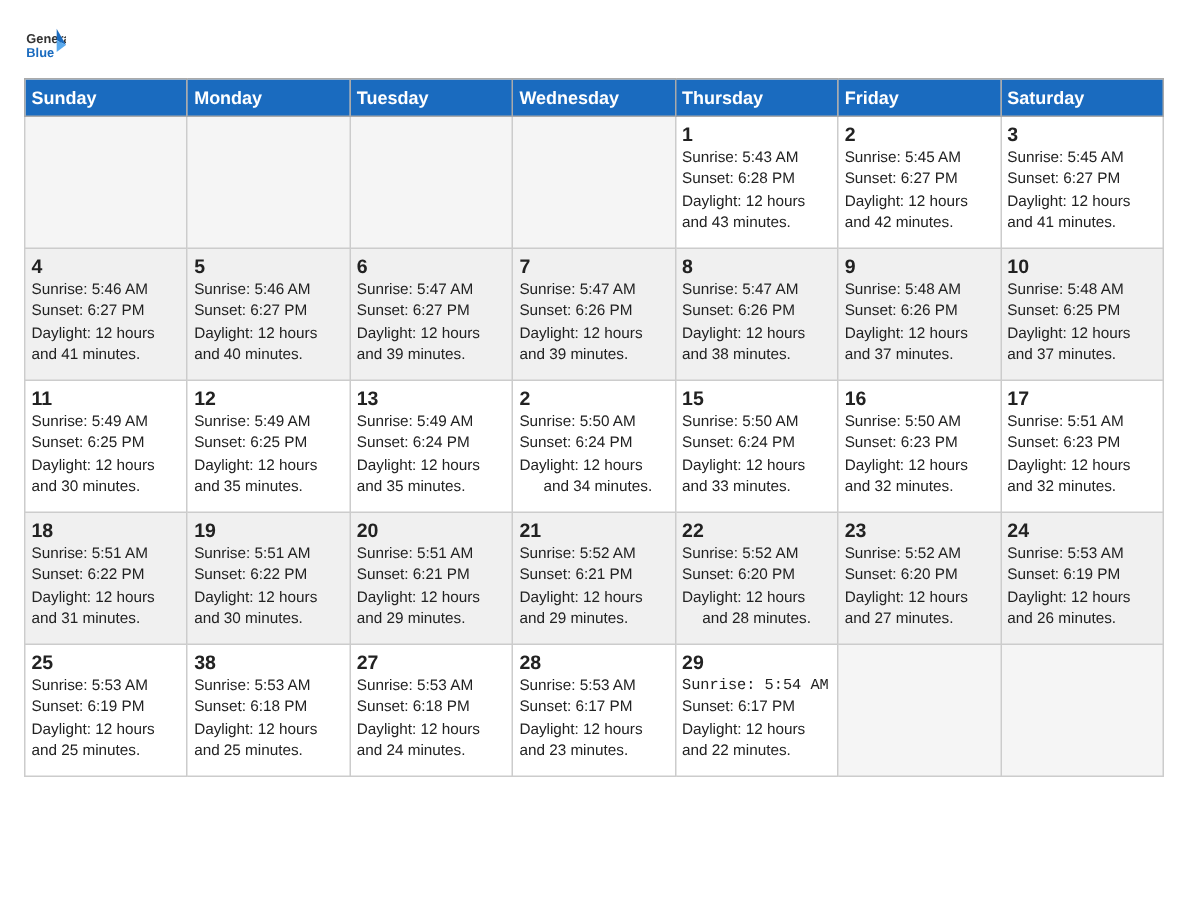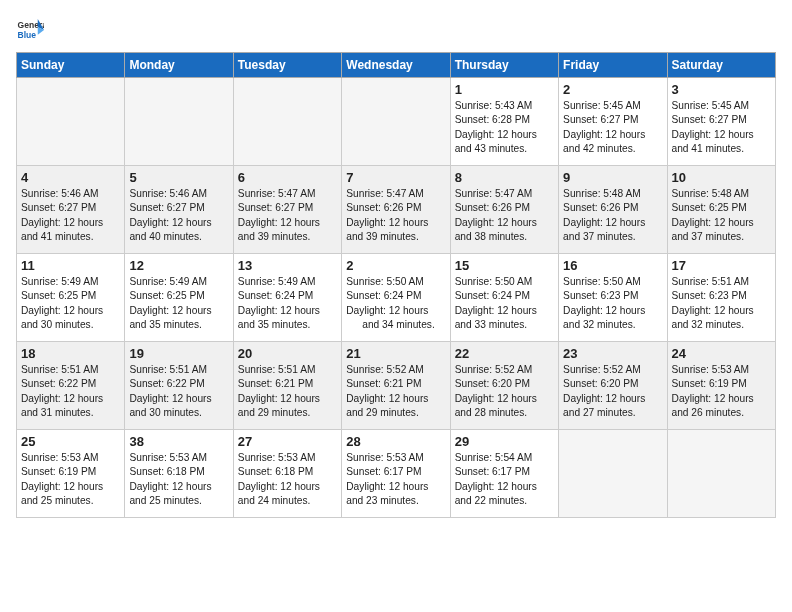--- a/index.html
+++ b/index.html
@@ -270,21 +270,21 @@
           <span style="display: block; line-height: 1.4;">Sunrise: 5:52 AM</span>
           <span style="display: block; line-height: 1.4;">Sunset: 6:21 PM</span>
           <span style="display: block; line-height: 1.4;">Daylight: 12 hours</span>
           <span style="display: block; line-height: 1.4;">and 29 minutes.</span>
         </td>
         <td>
           <span class="day-num">22</span>
           <span style="display: block; line-height: 1.4;">Sunrise: 5:52 AM</span>
           <span style="display: block; line-height: 1.4;">Sunset: 6:20 PM</span>
           <span style="display: block; line-height: 1.4;">Daylight: 12 hours</span>
-          <span style="display: block; line-height: 1.4;">and 28 minutes.</span>
+          <span style="display: block; line-height: 1.4; text-align: center;">and 28 minutes.</span>
         </td>
         <td>
           <span class="day-num">23</span>
           <span style="display: block; line-height: 1.4;">Sunrise: 5:52 AM</span>
           <span style="display: block; line-height: 1.4;">Sunset: 6:20 PM</span>
           <span style="display: block; line-height: 1.4;">Daylight: 12 hours</span>
           <span style="display: block; line-height: 1.4;">and 27 minutes.</span>
         </td>
         <td>
           <span class="day-num">24</span>
@@ -318,21 +318,21 @@
         </td>
         <td>
           <span class="day-num">28</span>
           <span style="display: block; line-height: 1.4;">Sunrise: 5:53 AM</span>
           <span style="display: block; line-height: 1.4;">Sunset: 6:17 PM</span>
           <span style="display: block; line-height: 1.4;">Daylight: 12 hours</span>
           <span style="display: block; line-height: 1.4;">and 23 minutes.</span>
         </td>
         <td>
           <span class="day-num">29</span>
-          <span style="display: block; line-height: 1.4;">Sunrise: 5:54 AM</span>
+          <span style="display: block; line-height: 1.4; font-family: Liberation Mono, monospace;">Sunrise: 5:54 AM</span>
           <span style="display: block; line-height: 1.4;">Sunset: 6:17 PM</span>
           <span style="display: block; line-height: 1.4;">Daylight: 12 hours</span>
           <span style="display: block; line-height: 1.4;">and 22 minutes.</span>
         </td>
         <td class="empty"></td>
         <td class="empty"></td>
       </tr>
     </tbody>
 </table>
 

